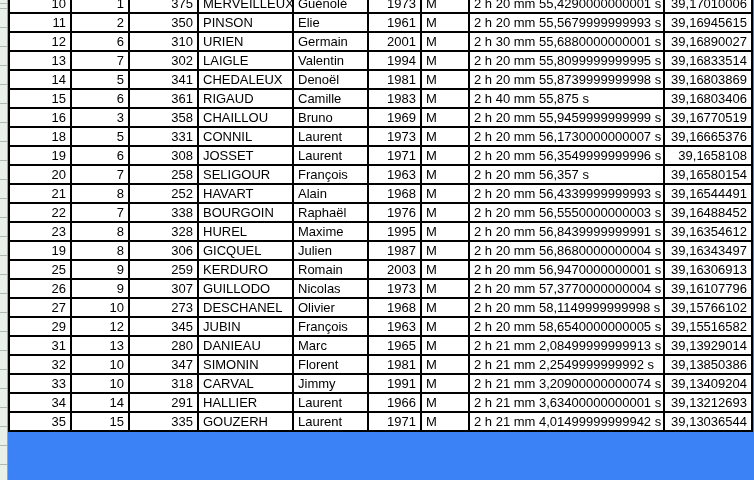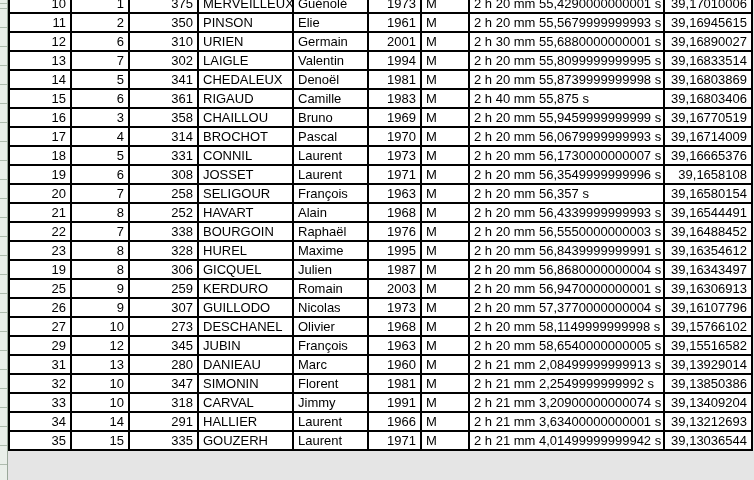--- a/index.html
+++ b/index.html
@@ -2,21 +2,21 @@
 <html><head>
 <meta charset="utf-8">
 <style>
   * { margin: 0; padding: 0; box-sizing: border-box; }
   html, body { background: #ffffff; }
   .screen {
     position: relative;
     width: 754px;
     height: 480px;
     overflow: hidden;
-    background: #e5e5e5;
+    background: #3b82f6;
     font-family: "Liberation Sans", sans-serif;
   }
   .row-header-strip {
     position: absolute;
     left: 0; top: 0;
     width: 8px; height: 480px;
     background-color: #e9efe9;
     background-image: repeating-linear-gradient(
       to bottom,
       #aebcae 0px, #aebcae 1px,
@@ -160,31 +160,20 @@
             <td>3</td>
             <td>358</td>
             <td>CHAILLOU</td>
             <td>Bruno</td>
             <td>1969</td>
             <td>M</td>
             <td>2 h 20 mm 55,9459999999999 s</td>
             <td>39,16770519</td>
           </tr>
           <tr>
-            <td>17</td>
-            <td>4</td>
-            <td>314</td>
-            <td>BROCHOT</td>
-            <td>Pascal</td>
-            <td>1970</td>
-            <td>M</td>
-            <td>2 h 20 mm 56,0679999999993 s</td>
-            <td>39,16714009</td>
-          </tr>
-          <tr>
             <td>18</td>
             <td>5</td>
             <td>331</td>
             <td>CONNIL</td>
             <td>Laurent</td>
             <td>1973</td>
             <td>M</td>
             <td>2 h 20 mm 56,1730000000007 s</td>
             <td>39,16665376</td>
           </tr>
@@ -297,21 +286,21 @@
             <td>M</td>
             <td>2 h 20 mm 58,6540000000005 s</td>
             <td>39,15516582</td>
           </tr>
           <tr>
             <td>31</td>
             <td>13</td>
             <td>280</td>
             <td>DANIEAU</td>
             <td>Marc</td>
-            <td>1960</td>
+            <td>1965</td>
             <td>M</td>
             <td>2 h 21 mm 2,08499999999913 s</td>
             <td>39,13929014</td>
           </tr>
           <tr>
             <td>32</td>
             <td>10</td>
             <td>347</td>
             <td>SIMONIN</td>
             <td>Florent</td>

